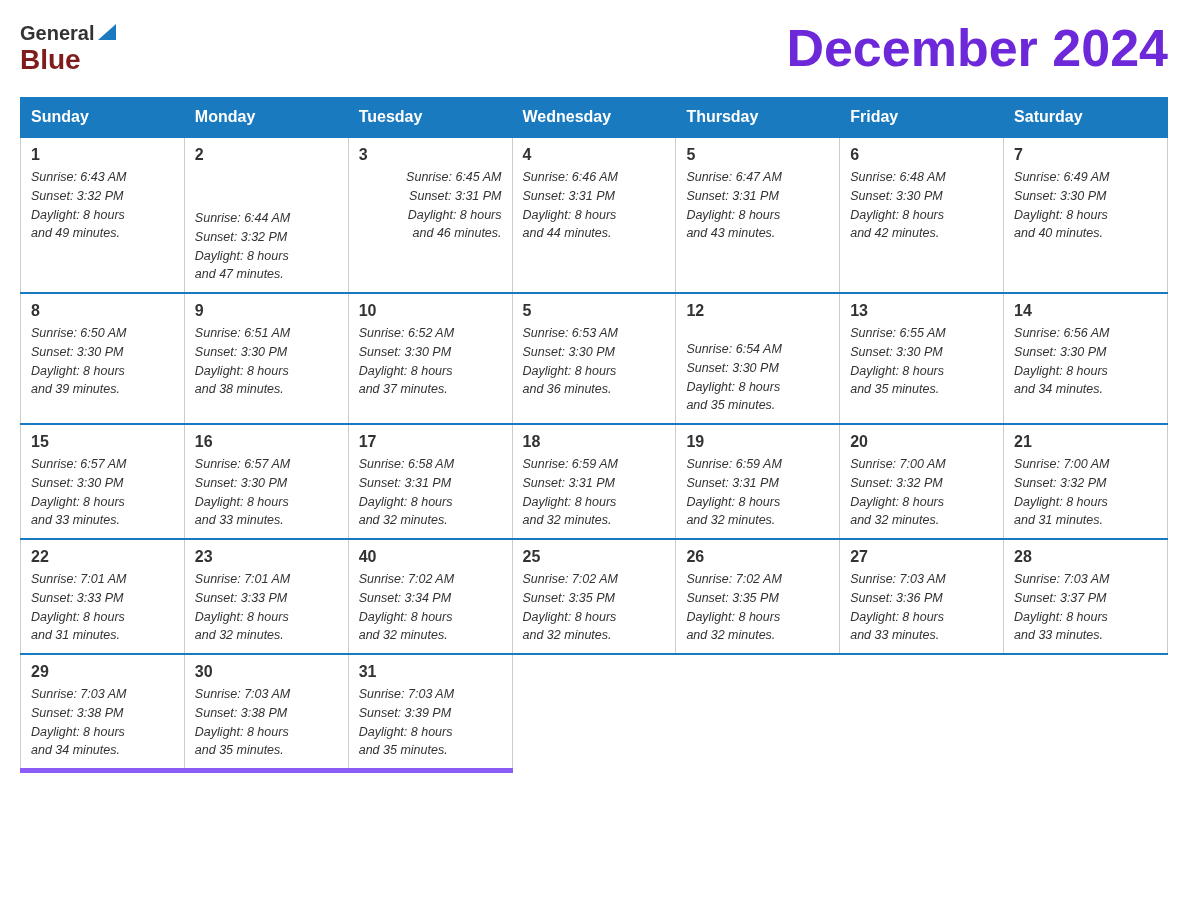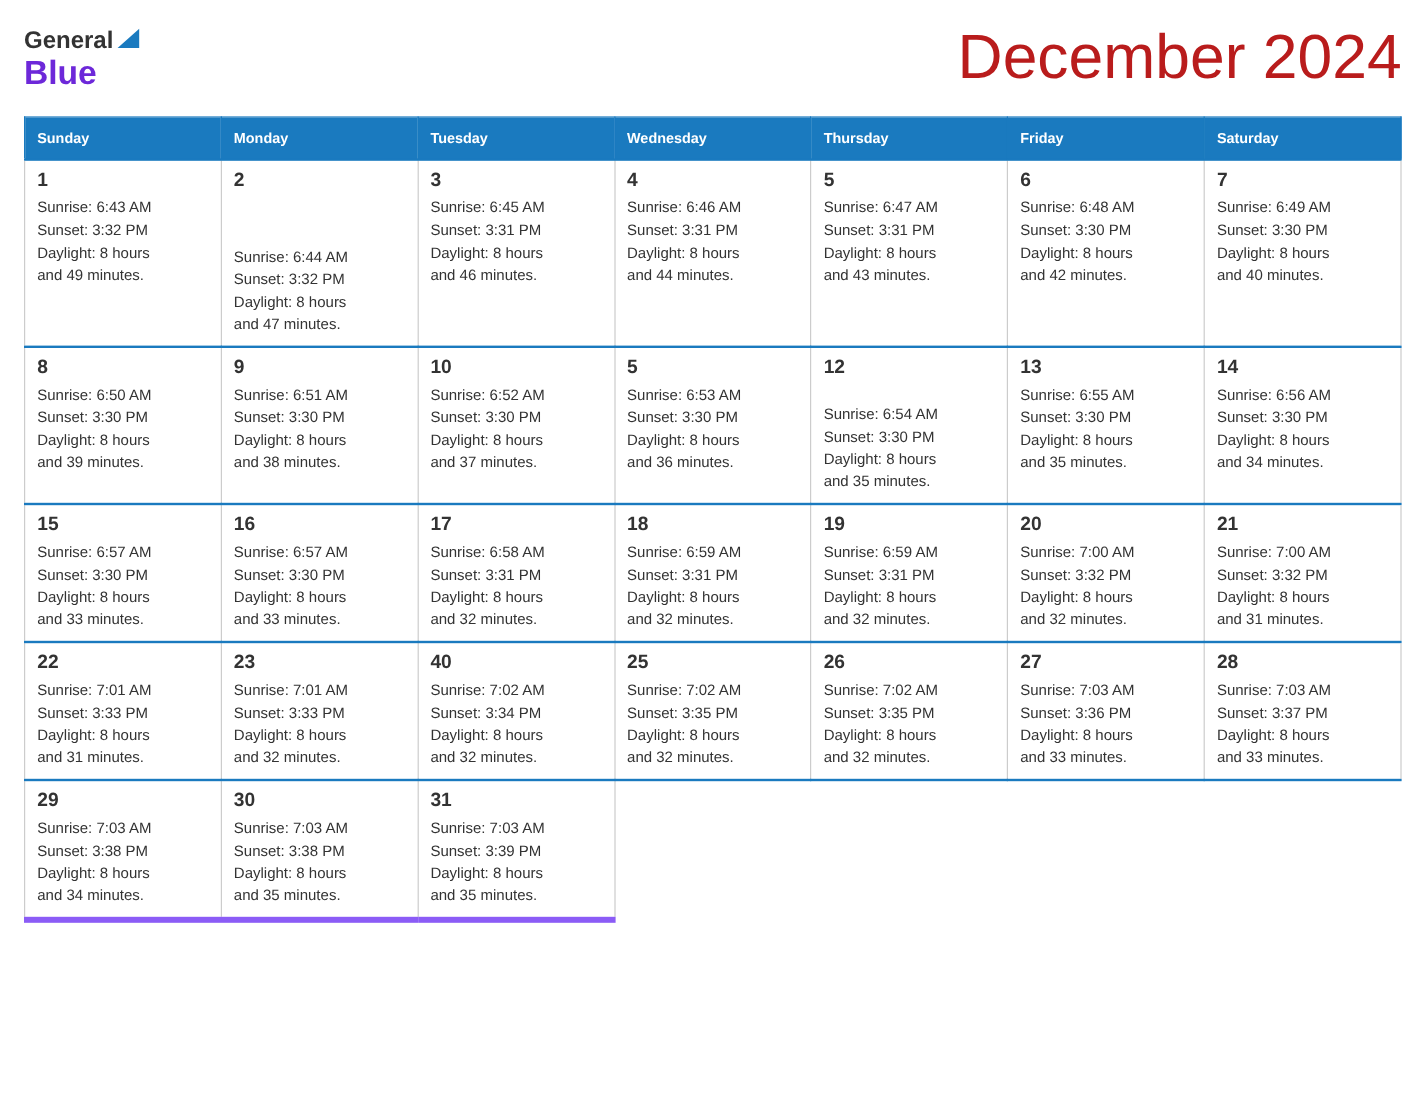--- a/index.html
+++ b/index.html
@@ -24,51 +24,51 @@
     .logo-text-general {
       font-size: 20px;
       font-weight: bold;
       color: #333;
       line-height: 1;
       text-align: right;
     }
     .logo-text-blue {
       font-size: 28px;
       font-weight: bold;
-      color: #6d28d9;
+      color: #7f1d1d;
       line-height: 1;
     }
     .logo-row {
       display: flex;
       align-items: center;
     }
     .title-block {
       text-align: right;
     }
     .month-title {
       font-size: 52px;
-      font-weight: normal;
-      color: #b91c1c;
+      font-weight: bold;
+      color: #6d28d9;
       line-height: 1.1;
     }
     .location-title {
       font-size: 22px;
       color: #555;
       margin-top: 4px;
     }
     table {
       width: 100%;
       border-collapse: collapse;
     }
     thead tr {
       background-color: #1a7abf;
     }
     thead th {
       color: #fff;
-      font-size: 12px;
+      font-size: 16px;
       font-weight: bold;
       padding: 10px 10px;
       text-align: left;
       border: 1px solid #1a7abf;
     }
     tbody tr {
       border-top: 2px solid #1a7abf;
     }
     tbody td {
       vertical-align: top;
@@ -86,20 +86,21 @@
     .day-number {
       font-size: 16px;
       font-weight: bold;
       margin-bottom: 4px;
       display: block;
     }
     .day-info {
       font-size: 12.5px;
       line-height: 1.5;
       color: #333;
+      font-style: italic;
     }
     .empty-cell {
       border: none;
       background: #fff;
     }
     tbody tr:last-child td {
       border-bottom: 5px solid #8b5cf6;
     }
   </style>
 </head>
@@ -147,21 +148,21 @@
         </td>
         <td>
           <span class="day-number">2</span>
           <div class="day-info" style="white-space: pre-line; margin-top: 45px;">Sunrise: 6:44 AM
 Sunset: 3:32 PM
 Daylight: 8 hours
 and 47 minutes.</div>
         </td>
         <td>
           <span class="day-number">3</span>
-          <div class="day-info" style="white-space: pre-line;">Sunrise: 6:45 AM
+          <div class="day-info" style="white-space: pre-line; text-align: right;">Sunrise: 6:45 AM
 Sunset: 3:31 PM
 Daylight: 8 hours
 and 46 minutes.</div>
         </td>
         <td>
           <span class="day-number">4</span>
           <div class="day-info" style="white-space: pre-line;">Sunrise: 6:46 AM
 Sunset: 3:31 PM
 Daylight: 8 hours
 and 44 minutes.</div>

